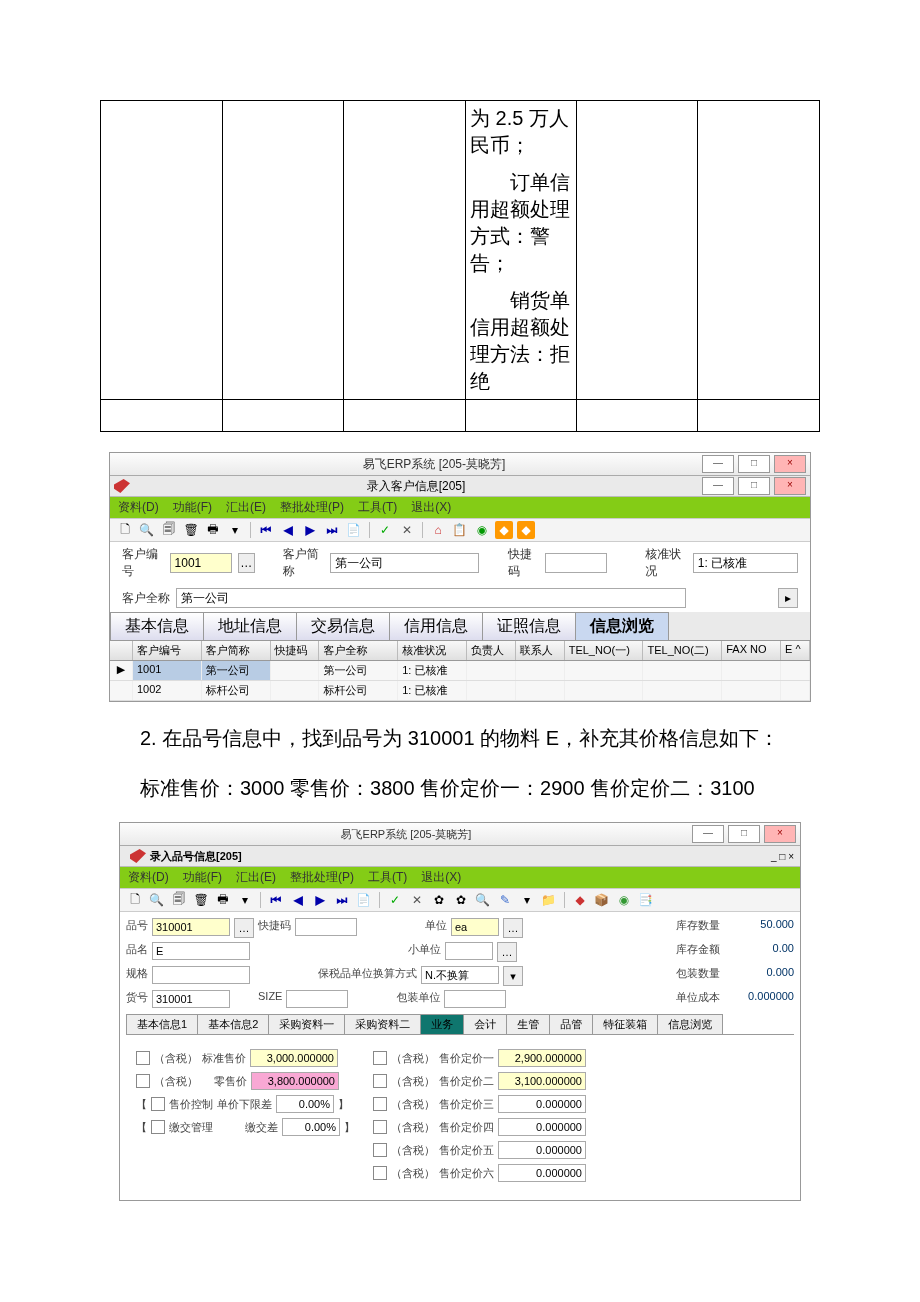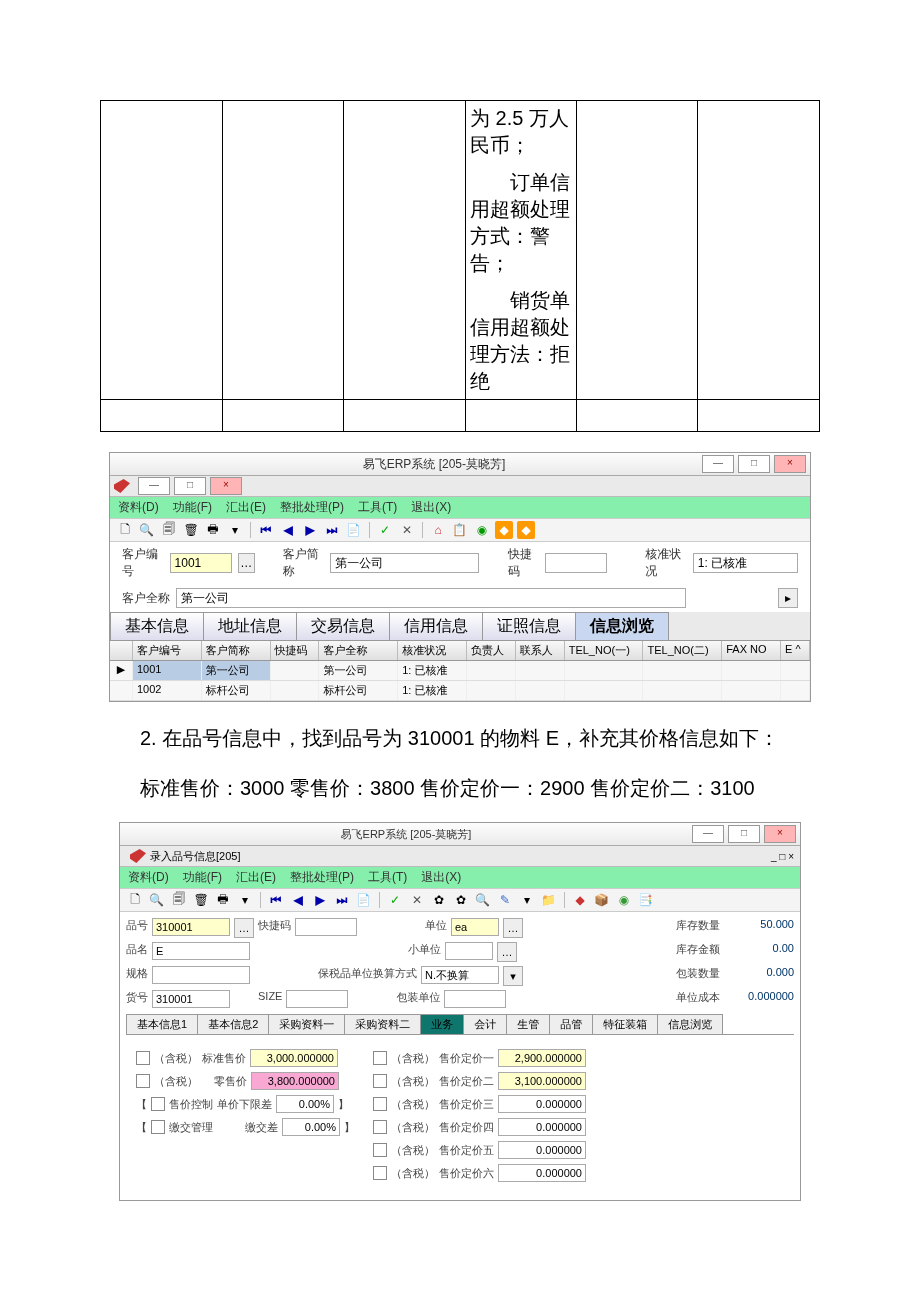--- a/index.html
+++ b/index.html
@@ -11,21 +11,21 @@
 .para-no-indent{text-indent:0}
 .app-window{width:700px;margin:0 auto 20px;border:1px solid #999;font-family:"Microsoft YaHei",sans-serif;font-size:12px;background:#f7f7f7}
 .titlebar{display:flex;align-items:center;background:linear-gradient(#fdfdfd,#eaeaea);height:22px;border-bottom:1px solid #aaa}
 .titlebar .t-title{flex:1;text-align:center;color:#333}
 .winbtns{display:flex;gap:4px;padding:0 4px}
 .winbtn{width:30px;height:16px;border:1px solid #999;background:#fff;font-size:10px;line-height:14px;text-align:center;color:#555}
 .winbtn.close{background:#ffb5b5;color:#900}
 .subbar{display:flex;align-items:center;background:#eaeaea;height:20px;border-bottom:1px solid #bbb}
 .subbar .t-title{flex:1;text-align:center;font-size:12px}
 .subbar .brush{width:16px;height:14px;margin:0 4px;background:#c33;clip-path:polygon(0 40%,60% 0,100% 30%,40% 100%,0 70%)}
-.menubar{display:flex;gap:14px;padding:2px 8px;font-size:12px;color:#333;border-bottom:1px solid #ccc;background:#86efac}
+.menubar{display:flex;gap:14px;padding:2px 8px;font-size:12px;color:#333;border-bottom:1px solid #ccc;background:#84cc16}
 .toolbar{display:flex;align-items:center;gap:4px;padding:2px 6px;border-bottom:1px solid #ccc;background:#f4f4f4}
 .tb-icon{width:18px;height:18px;display:flex;align-items:center;justify-content:center;font-size:12px}
 .tb-sep{width:1px;height:16px;background:#bbb;margin:0 2px}
 .nav-arrow{color:#00a;font-weight:bold}
 .tb-check{color:#0a0}
 .tb-x{color:#555}
 .tb-orange{background:#f90;border-radius:2px;color:#fff}
 .form-row{display:flex;align-items:center;padding:4px 12px;gap:6px;background:#fff}
 .form-row label{font-size:12px;color:#333}
 .field{border:1px solid #aaa;background:#fff;height:18px;padding:0 4px;font-size:12px;line-height:18px;display:inline-block}
@@ -98,20 +98,21 @@
     <span style="width:60px"></span>
     <span class="t-title">易飞ERP系统 [205-莫晓芳]</span>
     <div class="winbtns">
       <span class="winbtn">—</span>
       <span class="winbtn">□</span>
       <span class="winbtn close">×</span>
     </div>
   </div>
   <div class="subbar">
     <span class="brush"></span>
+    <span class="t-title">录入客户信息[205]</span>
     <div class="winbtns">
       <span class="winbtn">—</span>
       <span class="winbtn">□</span>
       <span class="winbtn close">×</span>
     </div>
   </div>
   <div class="menubar">
     <span>资料(D)</span>
     <span>功能(F)</span>
     <span>汇出(E)</span>
@@ -222,21 +223,21 @@
     <span class="brush" style="margin-left:4px"></span>
     <span class="t-title">易飞ERP系统 [205-莫晓芳]</span>
     <div class="winbtns">
       <span class="winbtn">—</span>
       <span class="winbtn">□</span>
       <span class="winbtn close">×</span>
     </div>
   </div>
   <div class="subbar" style="justify-content:flex-start;padding-left:6px">
     <span class="brush"></span>
-    <span style="font-weight:normal">录入品号信息[205]</span>
+    <span style="font-weight:bold">录入品号信息[205]</span>
     <span style="flex:1"></span>
     <span style="font-size:10px;padding-right:6px">_ □ ×</span>
   </div>
   <div class="menubar">
     <span>资料(D)</span>
     <span>功能(F)</span>
     <span>汇出(E)</span>
     <span>整批处理(P)</span>
     <span>工具(T)</span>
     <span>退出(X)</span>

